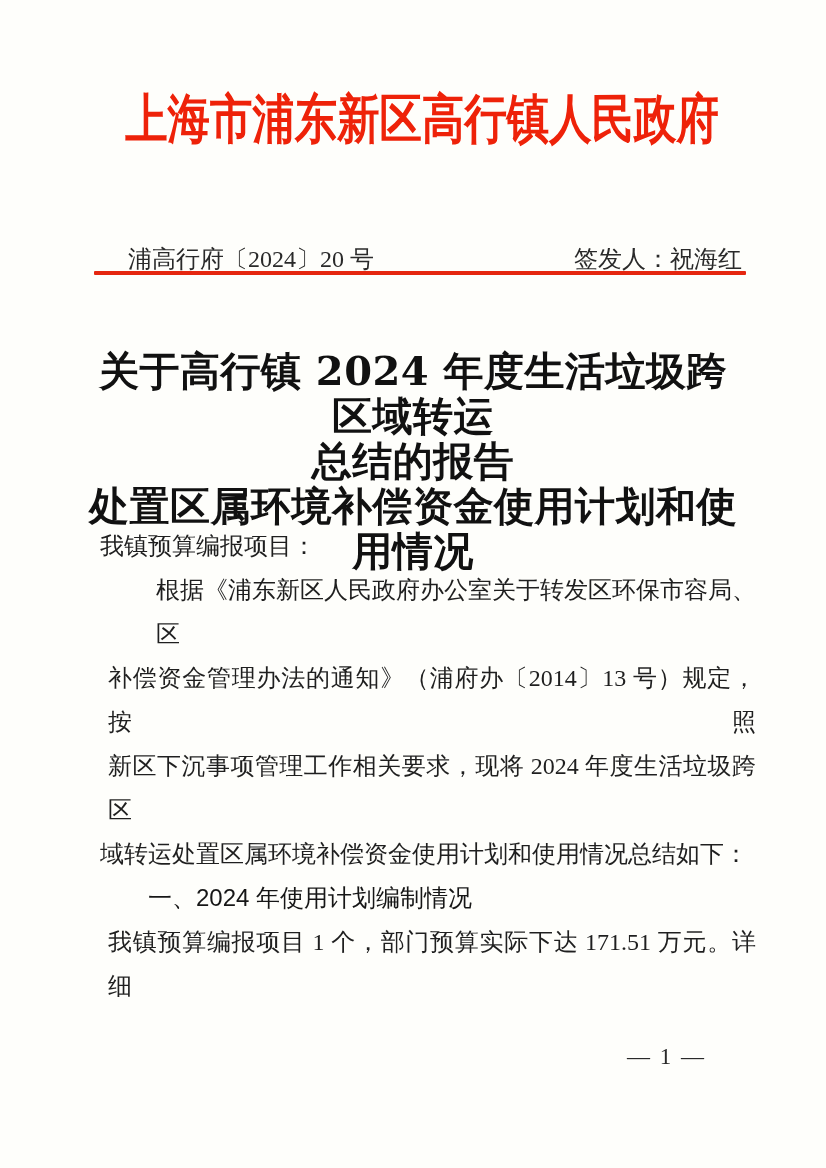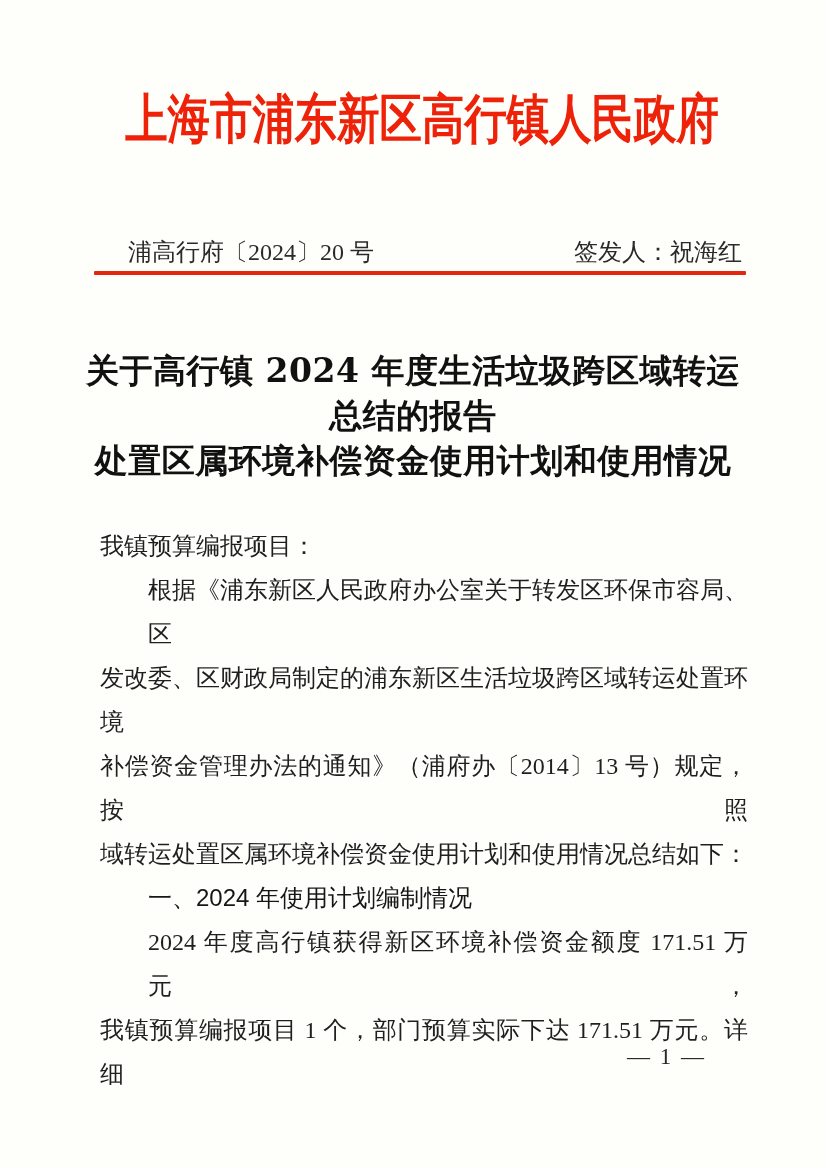--- a/index.html
+++ b/index.html
@@ -32,21 +32,21 @@
     font-weight: bold;
     color: #ee2209;
     letter-spacing: 0px;
     transform: scaleX(0.80);
     transform-origin: center;
     font-family: "DejaVu Serif", "Liberation Serif", serif;
   }
   
   .docnum-row {
     position: absolute;
-    top: 236px;
+    top: 243px;
     left: 128px;
     width: 614px;
     display: flex;
     justify-content: space-between;
     font-size: 24px;
     color: #2a2a2a;
   }
   .issuer { white-space: nowrap; }
   
   .red-line {
@@ -59,41 +59,42 @@
     border-radius: 1px;
   }
   
   .doc-title {
     position: absolute;
     top: 348px;
     left: 80px;
     width: 666px;
     text-align: center;
     font-weight: bold;
-    font-size: 33px;
+    font-size: 40px;
     line-height: 45px;
     color: #111;
     font-family: "DejaVu Serif", "Liberation Serif", serif;
     letter-spacing: 0.5px;
   }
   
   .body-text {
     position: absolute;
     top: 524px;
     left: 100px;
     width: 648px;
     font-size: 24px;
     line-height: 44px;
     color: #1f1f1f;
   }
   .line { width: 648px; }
   .indent { padding-left: 48px; }
   .justify {
     text-align: justify;
     text-align-last: justify;
+    margin-left: 8px;
   }
   .heading {
     font-family: "Liberation Sans", "DejaVu Sans", sans-serif;
     font-weight: normal;
     color: #161616;
   }
   
   .page-number {
     position: absolute;
     top: 1044px;
@@ -121,24 +122,23 @@
 
   <div class="doc-title">
     <div>关于高行镇 2024 年度生活垃圾跨区域转运</div>
     <div>总结的报告</div>
     <div>处置区属环境补偿资金使用计划和使用情况</div>
   </div>
 
   <div class="body-text">
     <div class="line">我镇预算编报项目：</div>
     <div class="line indent justify">根据《浦东新区人民政府办公室关于转发区环保市容局、区</div>
-    <div class="line justify">发改委、区财政局制定的浦东新区生活垃圾跨区域转运处置环境</div>
     <div class="line justify">补偿资金管理办法的通知》（浦府办〔2014〕13 号）规定，按照</div>
+    <div class="line justify">新区下沉事项管理工作相关要求，现将 2024 年度生活垃圾跨区</div>
     <div class="line">域转运处置区属环境补偿资金使用计划和使用情况总结如下：</div>
     <div class="line indent heading">一、2024 年使用计划编制情况</div>
-    <div class="line indent justify">2024 年度高行镇获得新区环境补偿资金额度 171.51 万元，</div>
     <div class="line justify">我镇预算编报项目 1 个，部门预算实际下达 171.51 万元。详细</div>
 
   </div>
 
   <div class="page-number">— 1 —</div>
 
 </div>
 
 </body></html>

